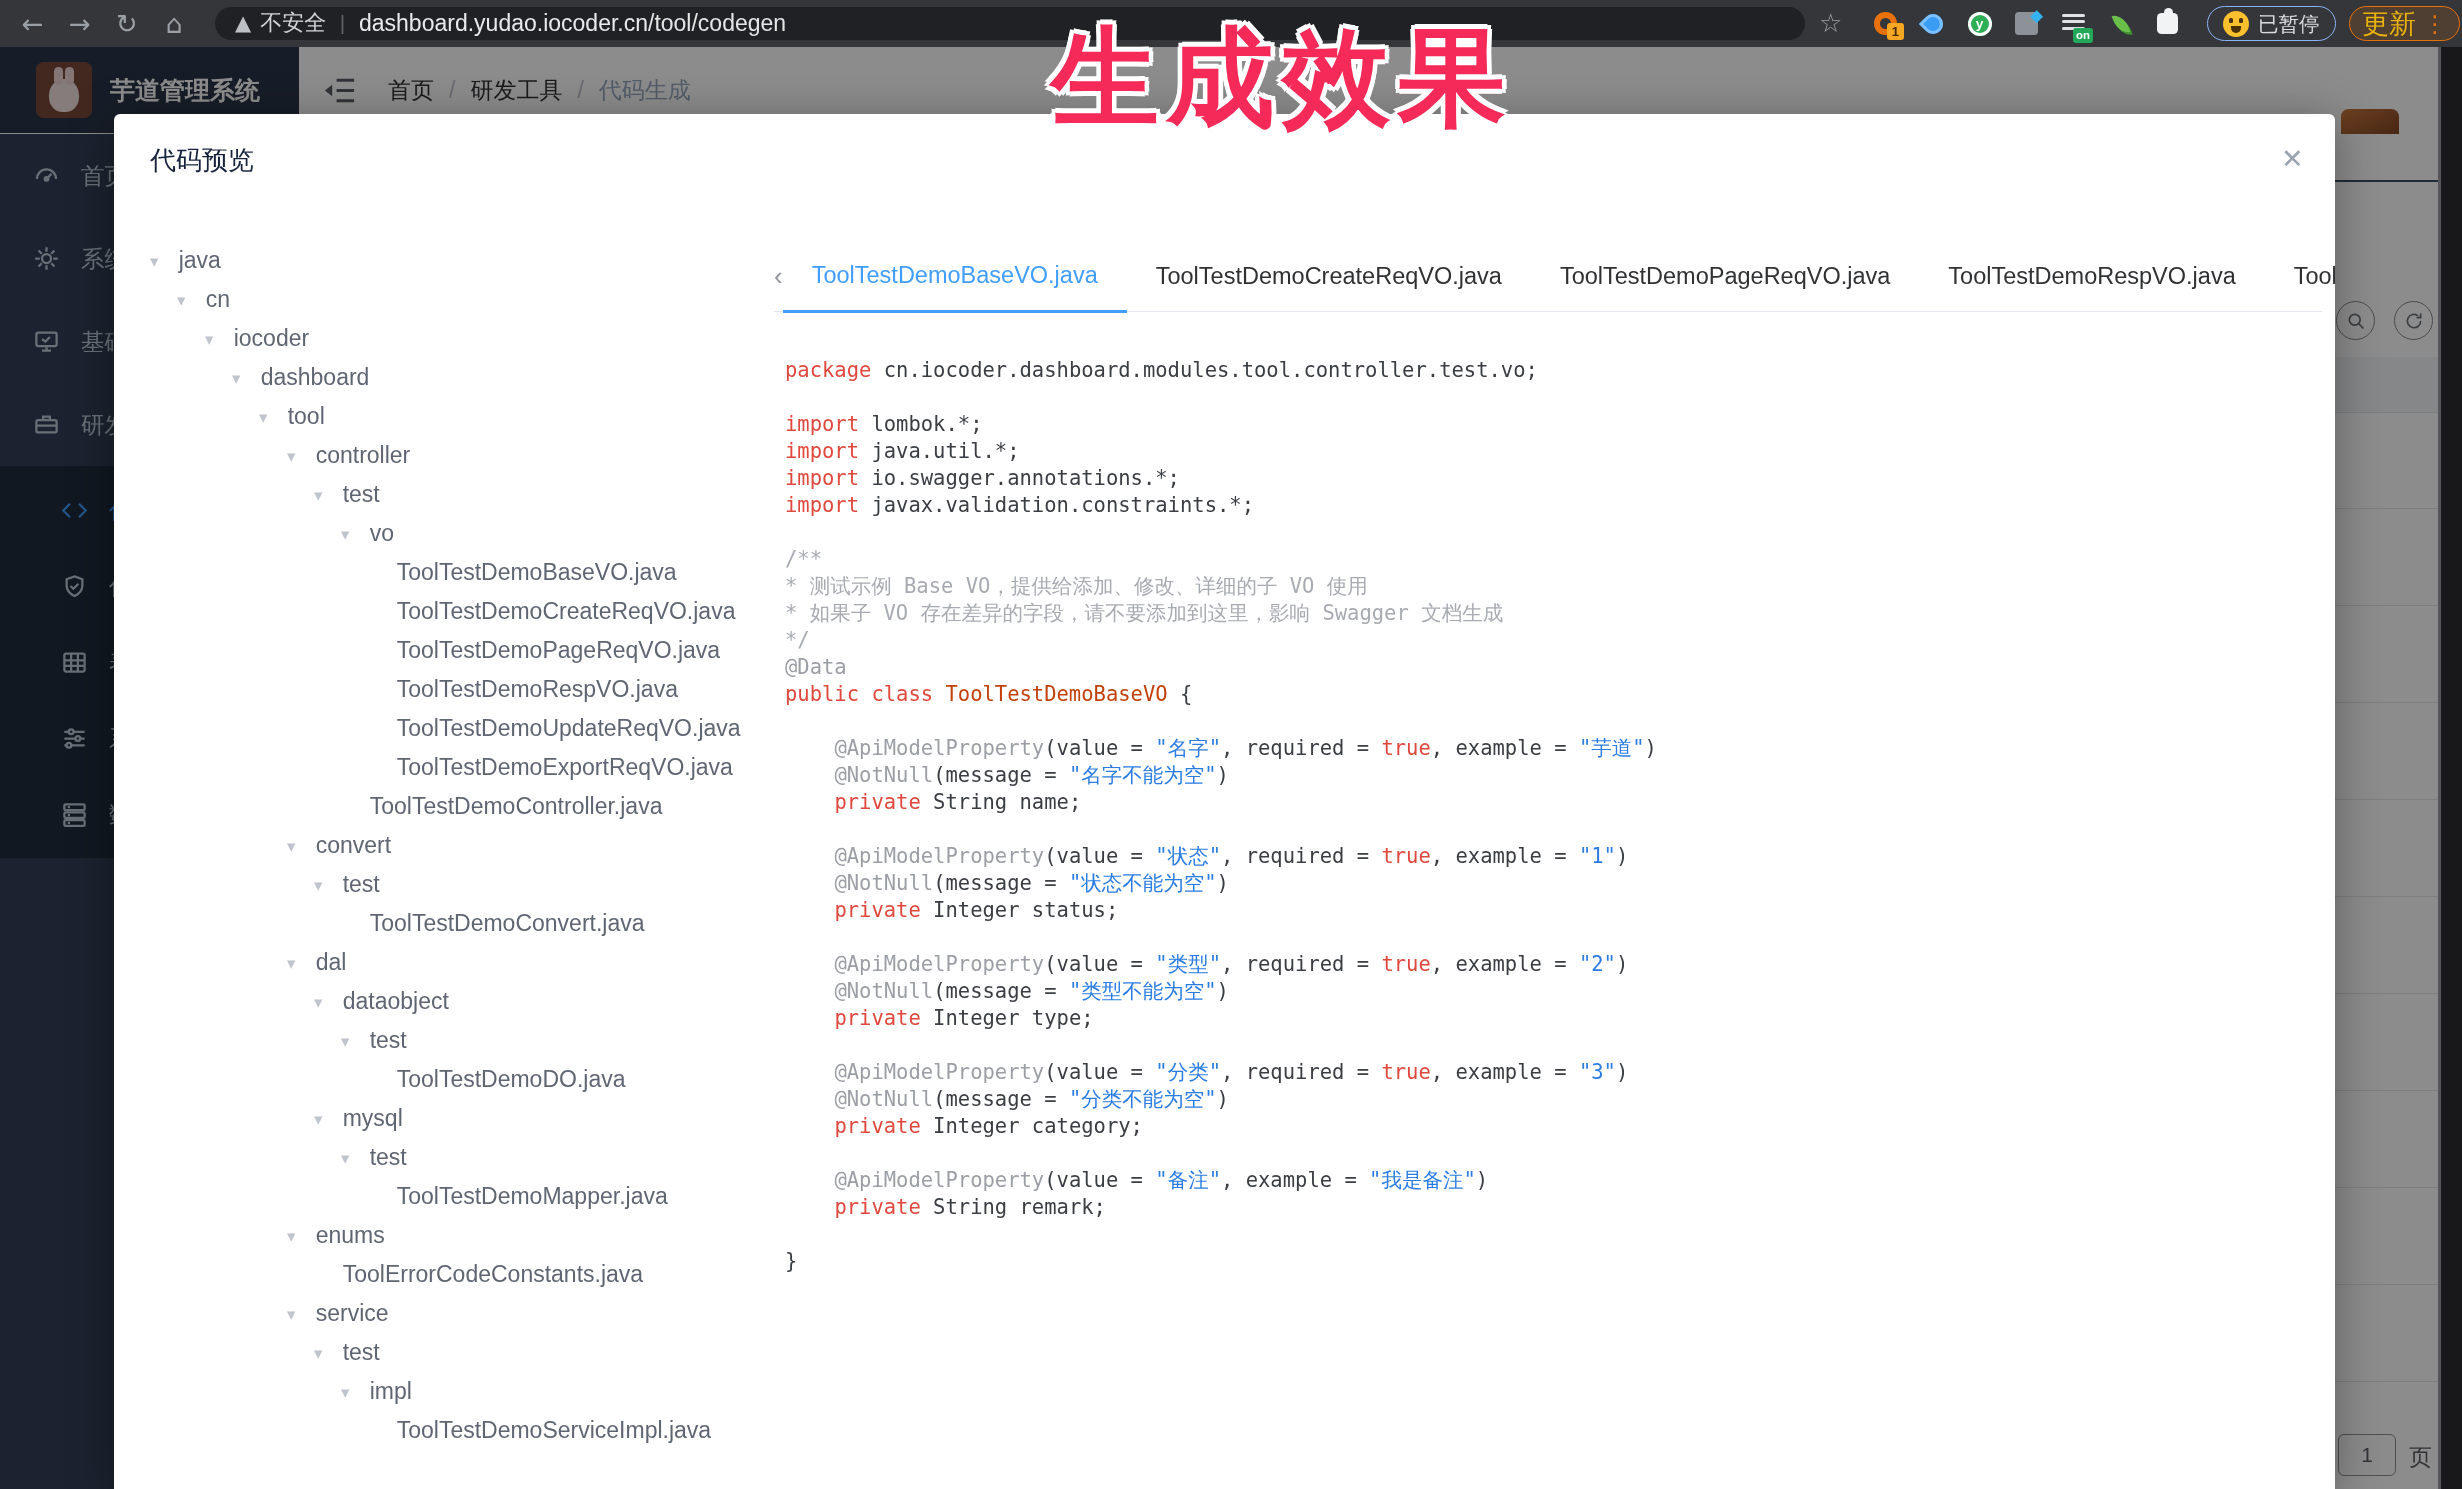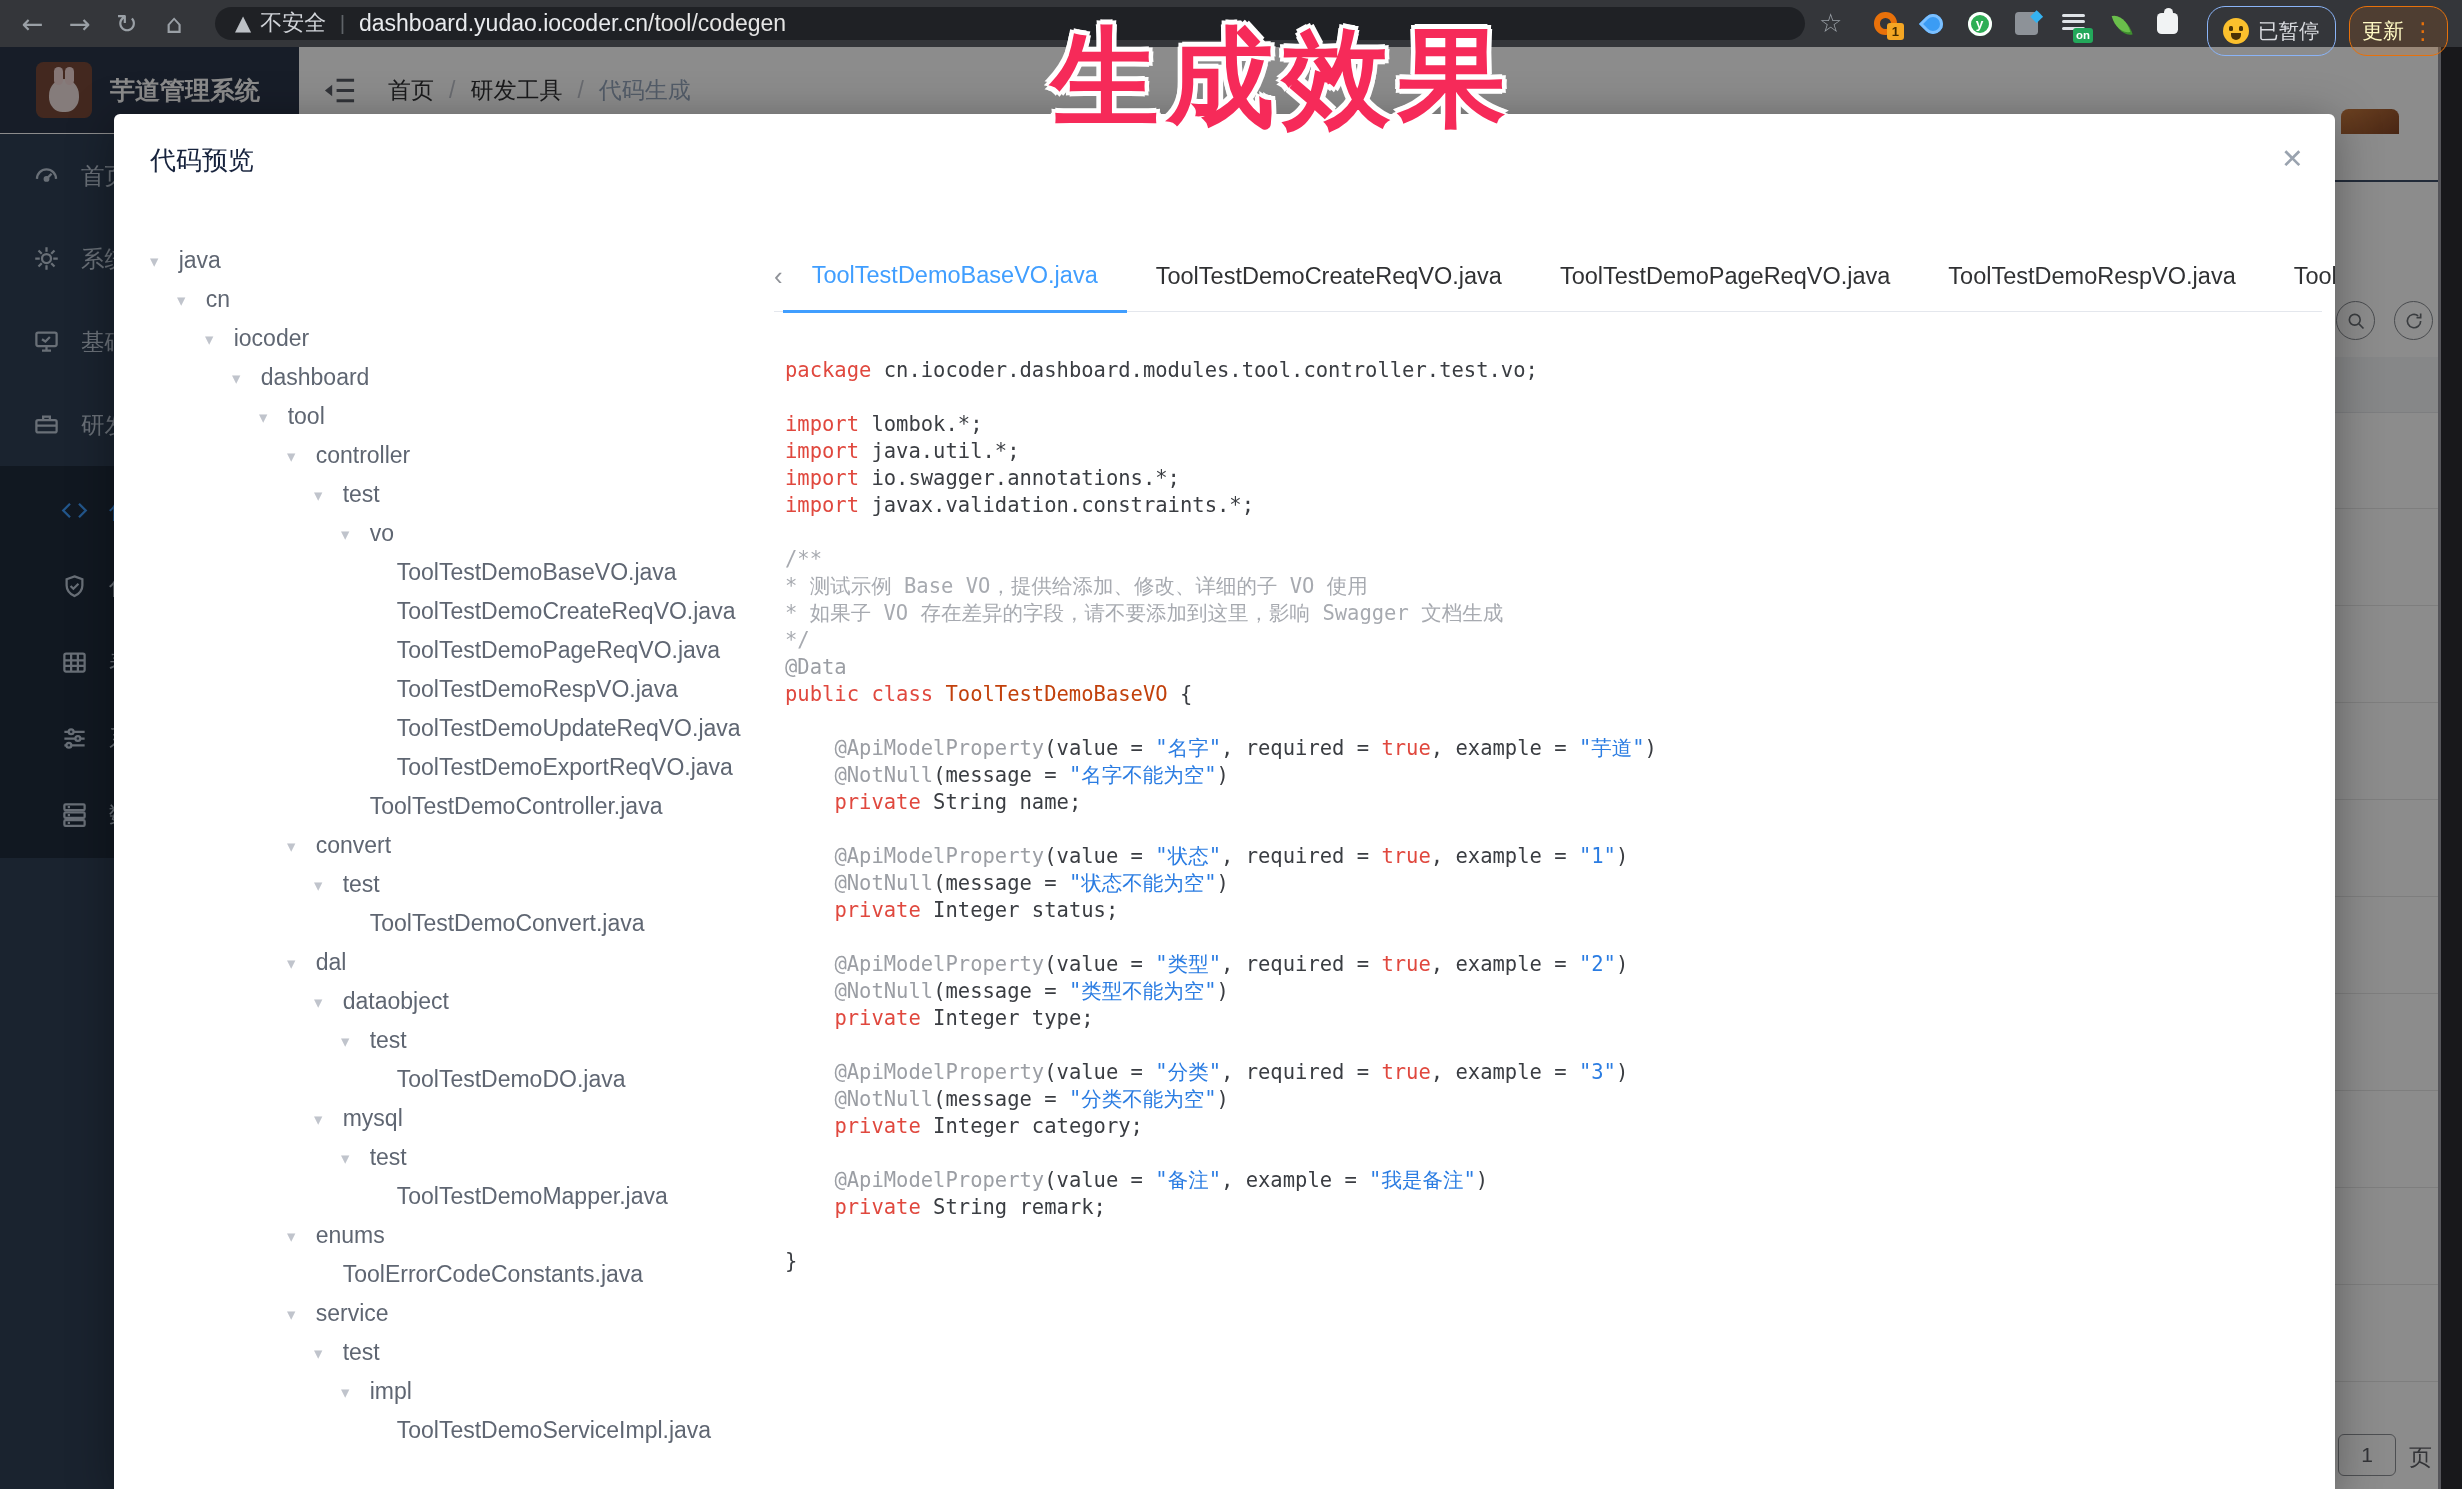--- a/index.html
+++ b/index.html
@@ -25,29 +25,29 @@
   .ext-drop{width:20px;height:20px;background:#3b9cf4;border-radius:50% 50% 50% 0;transform:rotate(45deg);box-shadow:inset 0 0 0 3px #7cc0ff;}
   .ext-green{width:24px;height:24px;background:#2eae55;border-radius:50%;box-shadow:inset 0 0 0 3px #fff;display:flex;align-items:center;justify-content:center;color:#fff;font-size:13.7px;font-weight:bold;}
   .ext-gray{width:23px;height:23px;background:#8d9298;border-radius:3.8px;}
   .ext-dia{position:absolute;right:-3px;top:-4.6px;color:#35b2f0;font-size:16.7px;font-family:"DejaVu Sans",sans-serif;}
   .ext-list{width:23px;height:20px;display:flex;flex-direction:column;gap:3.8px;}
   .ext-list i{display:block;height:3px;background:#dfe3e7;border-radius:1.5px;}
   .ext-on{position:absolute;right:-6px;bottom:-6px;background:#23a85a;color:#fff;font-size:11.4px;font-weight:bold;padding:0.8px 3px;border-radius:3px;line-height:13.7px;}
   .ext-sprout{width:13.7px;height:20px;background:#6abf4b;border-radius:0 100% 0 100%;transform:rotate(-15deg);box-shadow:1.5px 3px 0 #3f8f2f;}
   .ext-puzzle{width:21px;height:21px;background:#f1f3f4;border-radius:4.6px;position:relative;}
   .ext-puzzle:after{content:"";position:absolute;left:6.8px;top:-5.3px;width:9px;height:9px;background:#f1f3f4;border-radius:50%;}
-  .chip{position:absolute;top:6px;height:50px;border-radius:18px;display:flex;align-items:center;box-sizing:border-box;}
+  .chip{position:absolute;top:6px;height:35px;border-radius:18px;display:flex;align-items:center;box-sizing:border-box;}
   .chip.paused{left:2207px;border:1.5px solid #8ab4f8;padding:0 15px;gap:9px;}
   .chip-face{position:relative;width:26px;height:26px;background:#fbc02d;border-radius:50%;}
   .chip-face i{position:absolute;top:7.6px;width:3.8px;height:5.3px;background:#4a3206;border-radius:1.5px;}
   .chip-face i.l{left:6px}.chip-face i.r{right:6px}
   .chip-face u{position:absolute;left:7.6px;bottom:3.8px;width:10.6px;height:6.8px;background:#4a3206;border-radius:0 0 7.6px 7.6px;}
   .chip.paused .lbl{color:#dadce0;font-size:20.5px;}
   .chip.update{left:2349px;border:1.5px solid #e8710a;background:rgba(232,113,10,.15);padding:0 12px;gap:7.6px;}
-  .chip.update .lbl{color:#fef9c3;font-size:21px;}
+  .chip.update .lbl{color:#eab308;font-size:27px;}
   .chip.update .dots{color:#e8710a;font-size:23px;font-family:"DejaVu Sans",sans-serif;}
 
   
   .app-header{position:absolute;left:0;top:47px;width:2462px;height:86px;background:#fff;}
   .logo-area{position:absolute;left:0;top:0;width:299px;height:86px;background:#2b3649;display:flex;align-items:center;gap:18px;padding-left:36px;box-sizing:border-box;}
   .logo-img{width:56px;height:56px;border-radius:7.6px;background:#7a4a3a;position:relative;overflow:hidden;}
   .logo-img b{position:absolute;left:13px;top:16.7px;width:30px;height:33px;background:#f3e2e0;border-radius:50% 50% 45% 45%;}
   .logo-img b:before,.logo-img b:after{content:"";position:absolute;top:-12px;width:9px;height:18px;background:#f3d7d6;border-radius:6px;}
   .logo-img b:before{left:4.6px}.logo-img b:after{right:4.6px}
   .logo-title{color:#fff;font-size:25px;font-weight:bold;}

